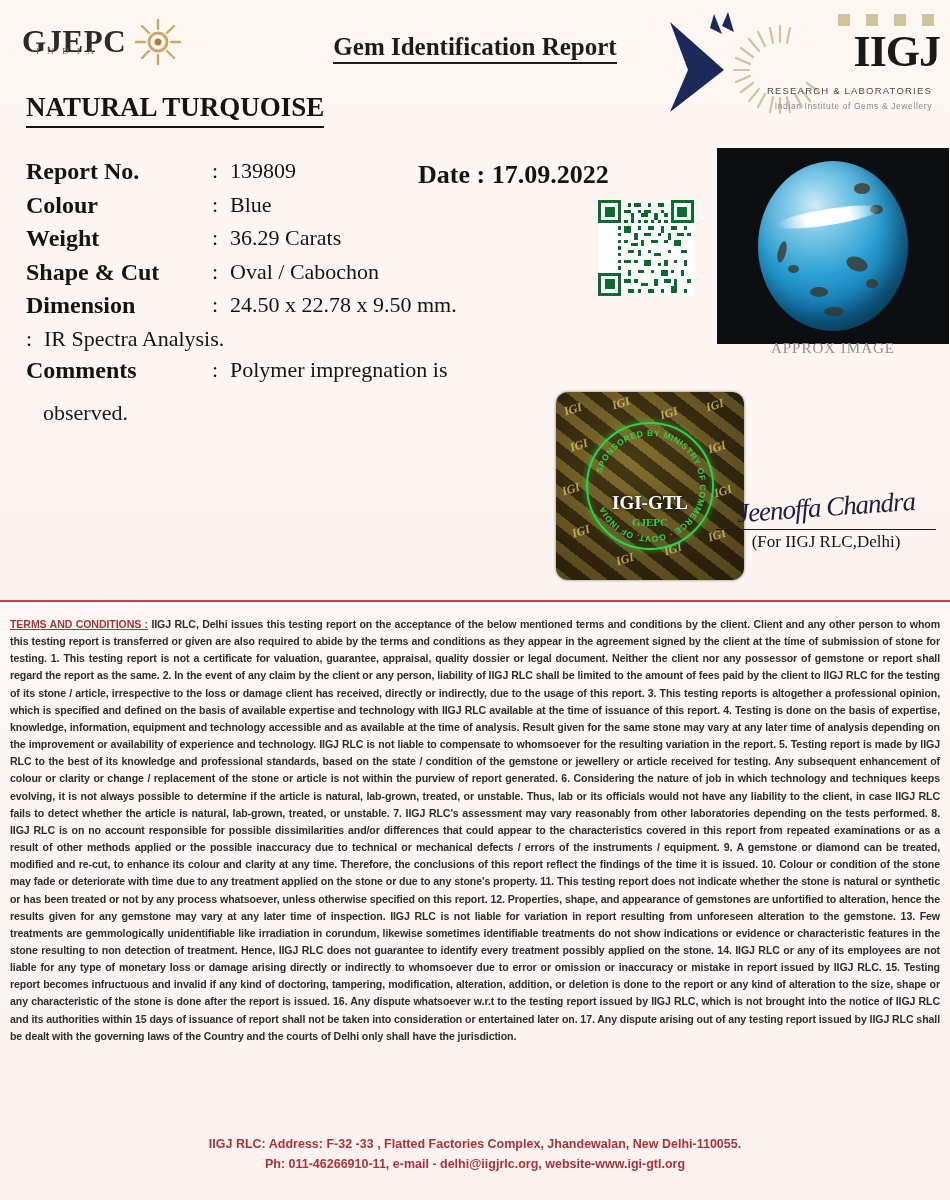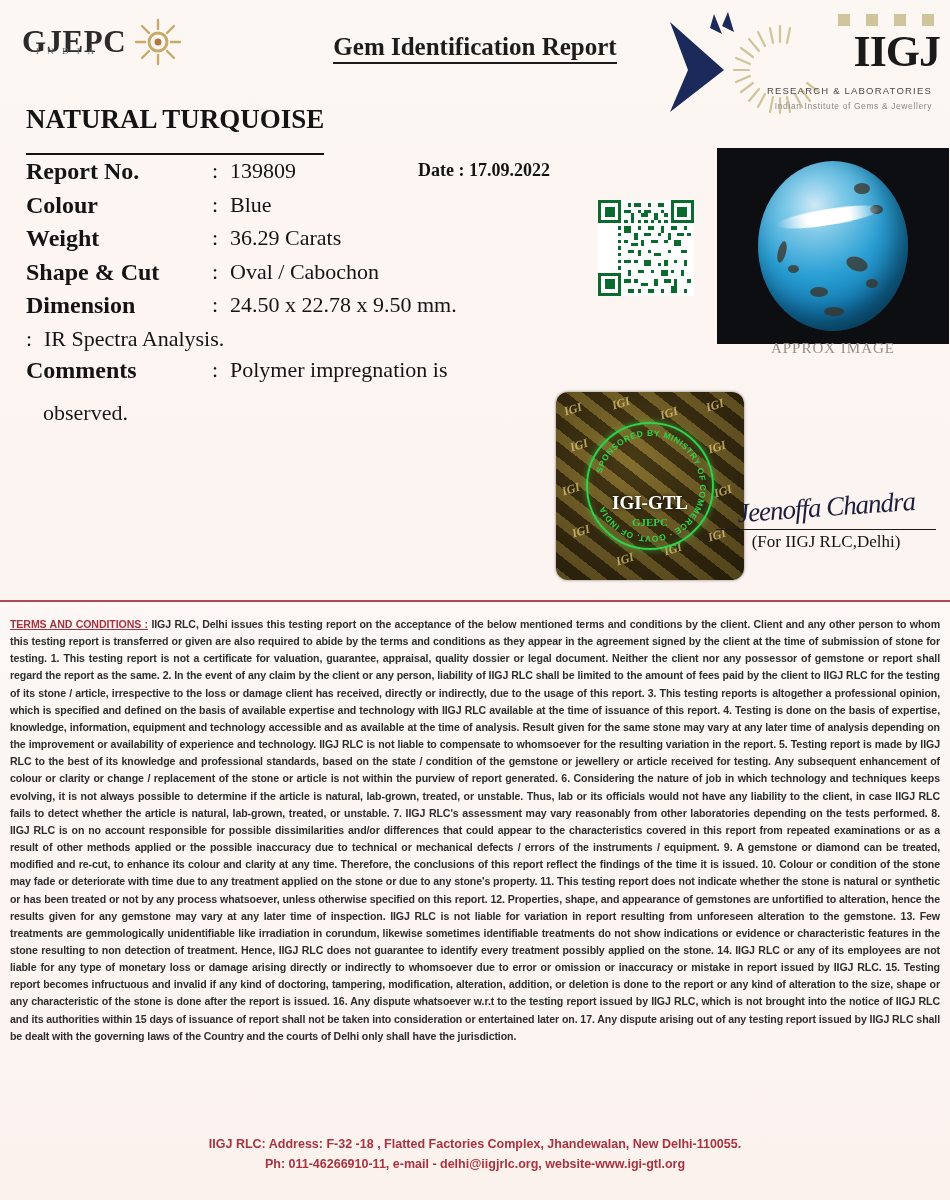--- a/index.html
+++ b/index.html
@@ -108,22 +108,21 @@
   
   .stone-name {
     position: absolute;
     left: 26px;
     top: 92px;
     font-size: 27px;
     font-weight: bold;
     font-family: "Liberation Serif", serif;
     color: #141414;
     border-bottom: 2px solid #141414;
-    padding-bottom: 18px;
-    margin-top: 12px;
+    padding-bottom: 3px;
   }
   
   .details {
     position: absolute;
     left: 26px;
     top: 158px;
     width: 560px;
   }
   .det-row {
     display: flex;
@@ -147,21 +146,21 @@
   .det-value {
     font-size: 22px;
     font-family: "Liberation Serif", serif;
     color: #141414;
     flex: 1;
   }
   .det-date {
     position: absolute;
     left: 392px;
     top: 2px;
-    font-size: 18px;
+    font-size: 26px;
     font-weight: bold;
     font-family: "Liberation Serif", serif;
     color: #141414;
     white-space: nowrap;
   }
   .comments-cont {
     position: absolute;
     left: 43px;
     top: 400px;
     font-size: 22px;
@@ -623,18 +622,18 @@
     <div class="sig-line"></div>
     <div class="sig-caption">(For IIGJ RLC,Delhi)</div>
   </div>
 
   <div class="terms-box">
     <div class="terms-text">
       <span class="terms-head">TERMS AND CONDITIONS :</span>
       <span>IIGJ RLC, Delhi issues this testing report on the acceptance of the below mentioned terms and conditions by the client. Client and any other person to whom this testing report is transferred or given are also required to abide by the terms and conditions as they appear in the agreement signed by the client at the time of submission of stone for testing.   1. This testing report is not a certificate for valuation, guarantee, appraisal, quality dossier or legal document. Neither the client nor any possessor of gemstone or report shall regard the report as the same.   2. In the event of any claim by the client or any person, liability of IIGJ RLC shall be limited to the amount of fees paid by the client to IIGJ RLC for the testing of its stone / article, irrespective to the loss or damage client has received, directly or indirectly, due to the usage of this report.   3. This testing reports is altogether a professional opinion, which is specified and defined on the basis of available expertise and technology with IIGJ RLC available at the time of issuance of this report.   4. Testing is done on the basis of expertise, knowledge, information, equipment and technology accessible and as available at the time of analysis. Result given for the same stone may vary at any later time of analysis depending on the improvement or availability of experience and technology. IIGJ RLC is not liable to compensate to whomsoever for the resulting variation in the report.   5. Testing report is made by IIGJ RLC to the best of its knowledge and professional standards, based on the state / condition of the gemstone or jewellery or article received for testing. Any subsequent enhancement of colour or clarity or change / replacement of the stone or article is not within the purview of report generated.   6. Considering the nature of job in which technology and techniques keeps evolving, it is not always possible to determine if the article is natural, lab-grown, treated, or unstable. Thus, lab or its officials would not have any liability to the client, in case IIGJ RLC fails to detect whether the article is natural, lab-grown, treated, or unstable.   7. IIGJ RLC's assessment may vary reasonably from other laboratories depending on the tests performed.   8. IIGJ RLC is on no account responsible for possible dissimilarities and/or differences that could appear to the characteristics covered in this report from repeated examinations or as a result of other methods applied or the possible inaccuracy due to technical or mechanical defects / errors of the instruments / equipment.   9. A gemstone or diamond can be treated, modified and re-cut, to enhance its colour and clarity at any time. Therefore, the conclusions of this report reflect the findings of the time it is issued.   10. Colour or condition of the stone may fade or deteriorate with time due to any treatment applied on the stone or due to any stone's property.   11. This testing report does not indicate whether the stone is natural or synthetic or has been treated or not by any process whatsoever, unless otherwise specified on this report.   12. Properties, shape, and appearance of gemstones are unfortified to alteration, hence the results given for any gemstone may vary at any later time of inspection. IIGJ RLC is not liable for variation in report resulting from unforeseen alteration to the gemstone.   13. Few treatments are gemmologically unidentifiable like irradiation in corundum, likewise sometimes identifiable treatments do not show indications or evidence or characteristic features in the stone resulting to non detection of treatment. Hence, IIGJ RLC does not guarantee to identify every treatment possibly applied on the stone.   14. IIGJ RLC or any of its employees are not liable for any type of monetary loss or damage arising directly or indirectly to whomsoever due to error or omission or inaccuracy or mistake in report issued by IIGJ RLC.   15. Testing report becomes infructuous and invalid if any kind of doctoring, tampering, modification, alteration, addition, or deletion is done to the report or any kind of alteration to the size, shape or any characteristic of the stone is done after the report is issued.   16. Any dispute whatsoever w.r.t to the testing report issued by IIGJ RLC, which is not brought into the notice of IIGJ RLC and its authorities within 15 days of issuance of report shall not be taken into consideration or entertained later on.   17. Any dispute arising out of any testing report issued by IIGJ RLC shall be dealt with the governing laws of the Country and the courts of Delhi only shall have the jurisdiction.</span>
     </div>
     <div class="addr">
-      <div>IIGJ RLC: Address: F-32 -18 , Flatted Factories Complex, Jhandewalan, New Delhi-110055.</div>
+      <div>IIGJ RLC: Address: F-32 -33 , Flatted Factories Complex, Jhandewalan, New Delhi-110055.</div>
       <div>Ph: 011-46266910-11, e-mail - delhi@iigjrlc.org, website-www.igi-gtl.org</div>
     </div>
   </div>
 
 </div>
 
 </body></html>

